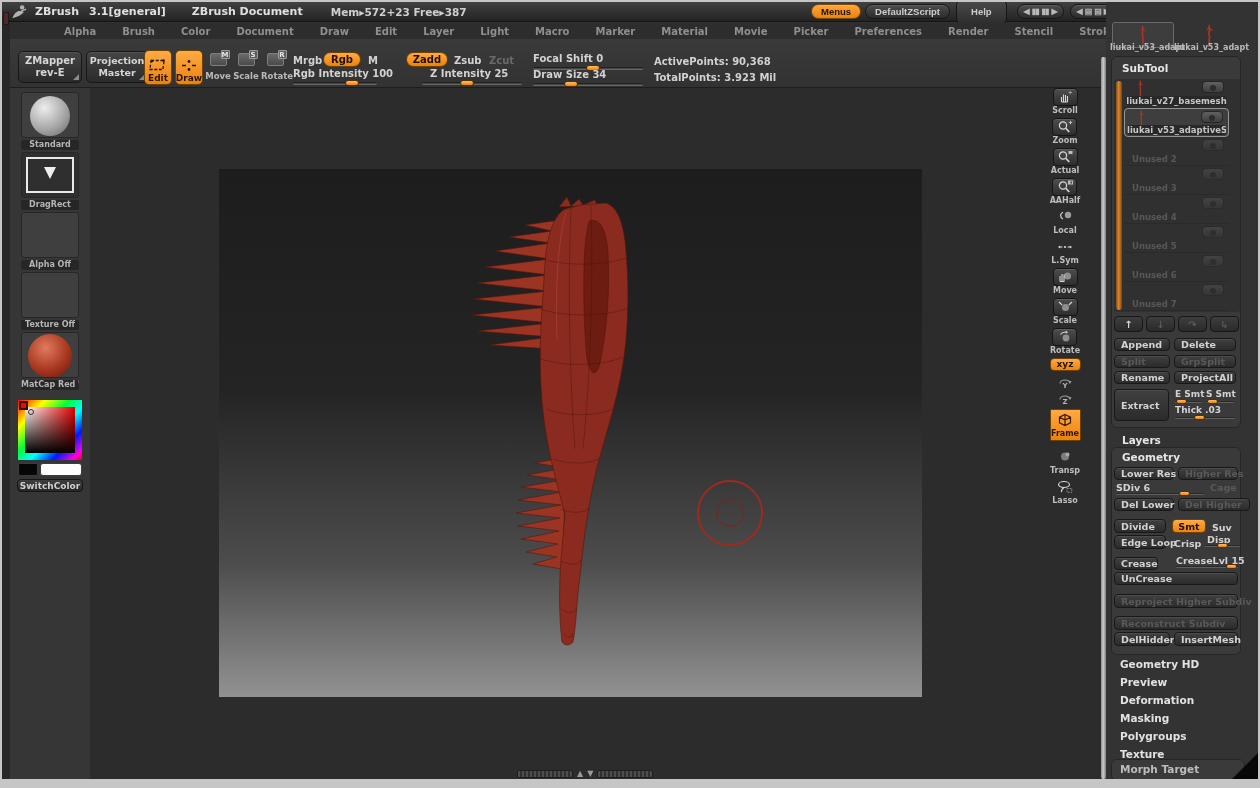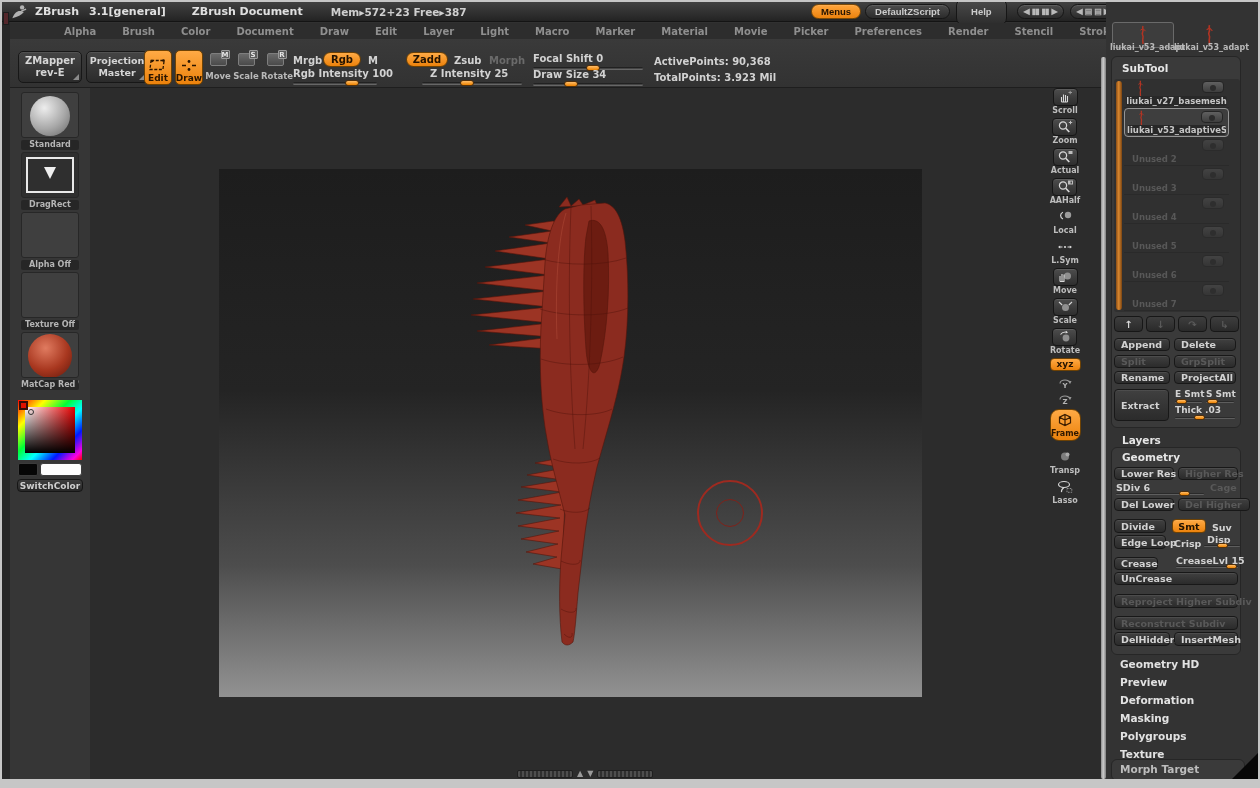--- a/index.html
+++ b/index.html
@@ -104,21 +104,21 @@
   .ibox{width:25px;height:18px;background:linear-gradient(#4d4d4d,#2e2e2e);border:1px solid #161616;border-radius:4px;
         display:flex;align-items:center;justify-content:center;box-shadow:inset 0 1px 0 rgba(255,255,255,.09)}
   .ibox svg{width:16px;height:14px}
   .rt-label{font-size:8px;color:#bdbdbd;font-weight:bold;line-height:9px;margin-top:0px;white-space:nowrap}
   .rt-item.plain .ibox{background:none;border:none;box-shadow:none}
   .rt-item.pill{width:31px;height:13px;background:linear-gradient(#ffaa45,#ec820c);border:1px solid #6e4204;
         border-radius:4px;flex-direction:row;justify-content:center;margin-bottom:3px}
   .rt-item.pill .rt-label{color:#241300;font-size:9px;margin:0}
   .rt-item.mini{margin-bottom:1px}
   .rt-item.mini .ibox{background:none;border:none;box-shadow:none;height:15px}
-  .rt-item.framebtn{width:31px;background:linear-gradient(#ffaa45,#ec820c);border:1px solid #6e4204;border-radius:9px;
+  .rt-item.framebtn{width:31px;background:linear-gradient(#ffaa45,#ec820c);border:1px solid #6e4204;border-radius:1px;
         padding:1px 0 2px;margin-top:3px;margin-bottom:7px}
   .rt-item.framebtn .ibox{background:none;border:none;box-shadow:none;width:25px;height:18px}
   .rt-item.framebtn .rt-label{color:#2e1700}
 
   
   .rpanel{position:absolute;left:1104px;top:0;width:152px;bottom:0;background:#333333}
   .vdivider{position:absolute;left:1099px;top:55px;width:5px;bottom:0;
         background:linear-gradient(90deg,#8d8d8d,#cccccc 45%,#7e7e7e);border-radius:2px}
   .tool-thumb{position:absolute;height:26px;border-radius:3px;display:flex;align-items:center;justify-content:center}
   .tool-thumb.boxed{background:#3d3d3d;border:1px solid #6a6a6a}
@@ -363,21 +363,21 @@
   <span class="shelf-label" style="left:366px;top:53px">M</span>
   <div class="slider" style="left:291px;top:66px;width:84px">
     <span class="sl-label">Rgb Intensity 100</span>
     <span class="sl-track">
         <span class="sl-handle" style="left:62%"></span>
       </span>
   </div>
 
   <div class="pill-btn" style="left:404px;top:50px;width:42px;height:15px">Zadd</div>
   <span class="shelf-label" style="left:452px;top:53px">Zsub</span>
-  <span class="shelf-label dim" style="left:487px;top:53px">Morph</span>
+  <span class="shelf-label dim" style="left:487px;top:53px">Zcut</span>
   <div class="slider" style="left:420px;top:66px;width:100px">
     <span class="sl-label" style="padding-left:8px">Z Intensity 25</span>
     <span class="sl-track">
         <span class="sl-handle" style="left:38%"></span>
       </span>
   </div>
 
   <div class="slider" style="left:531px;top:51px;width:110px">
     <span class="sl-label">Focal Shift 0</span>
     <span class="sl-track">

